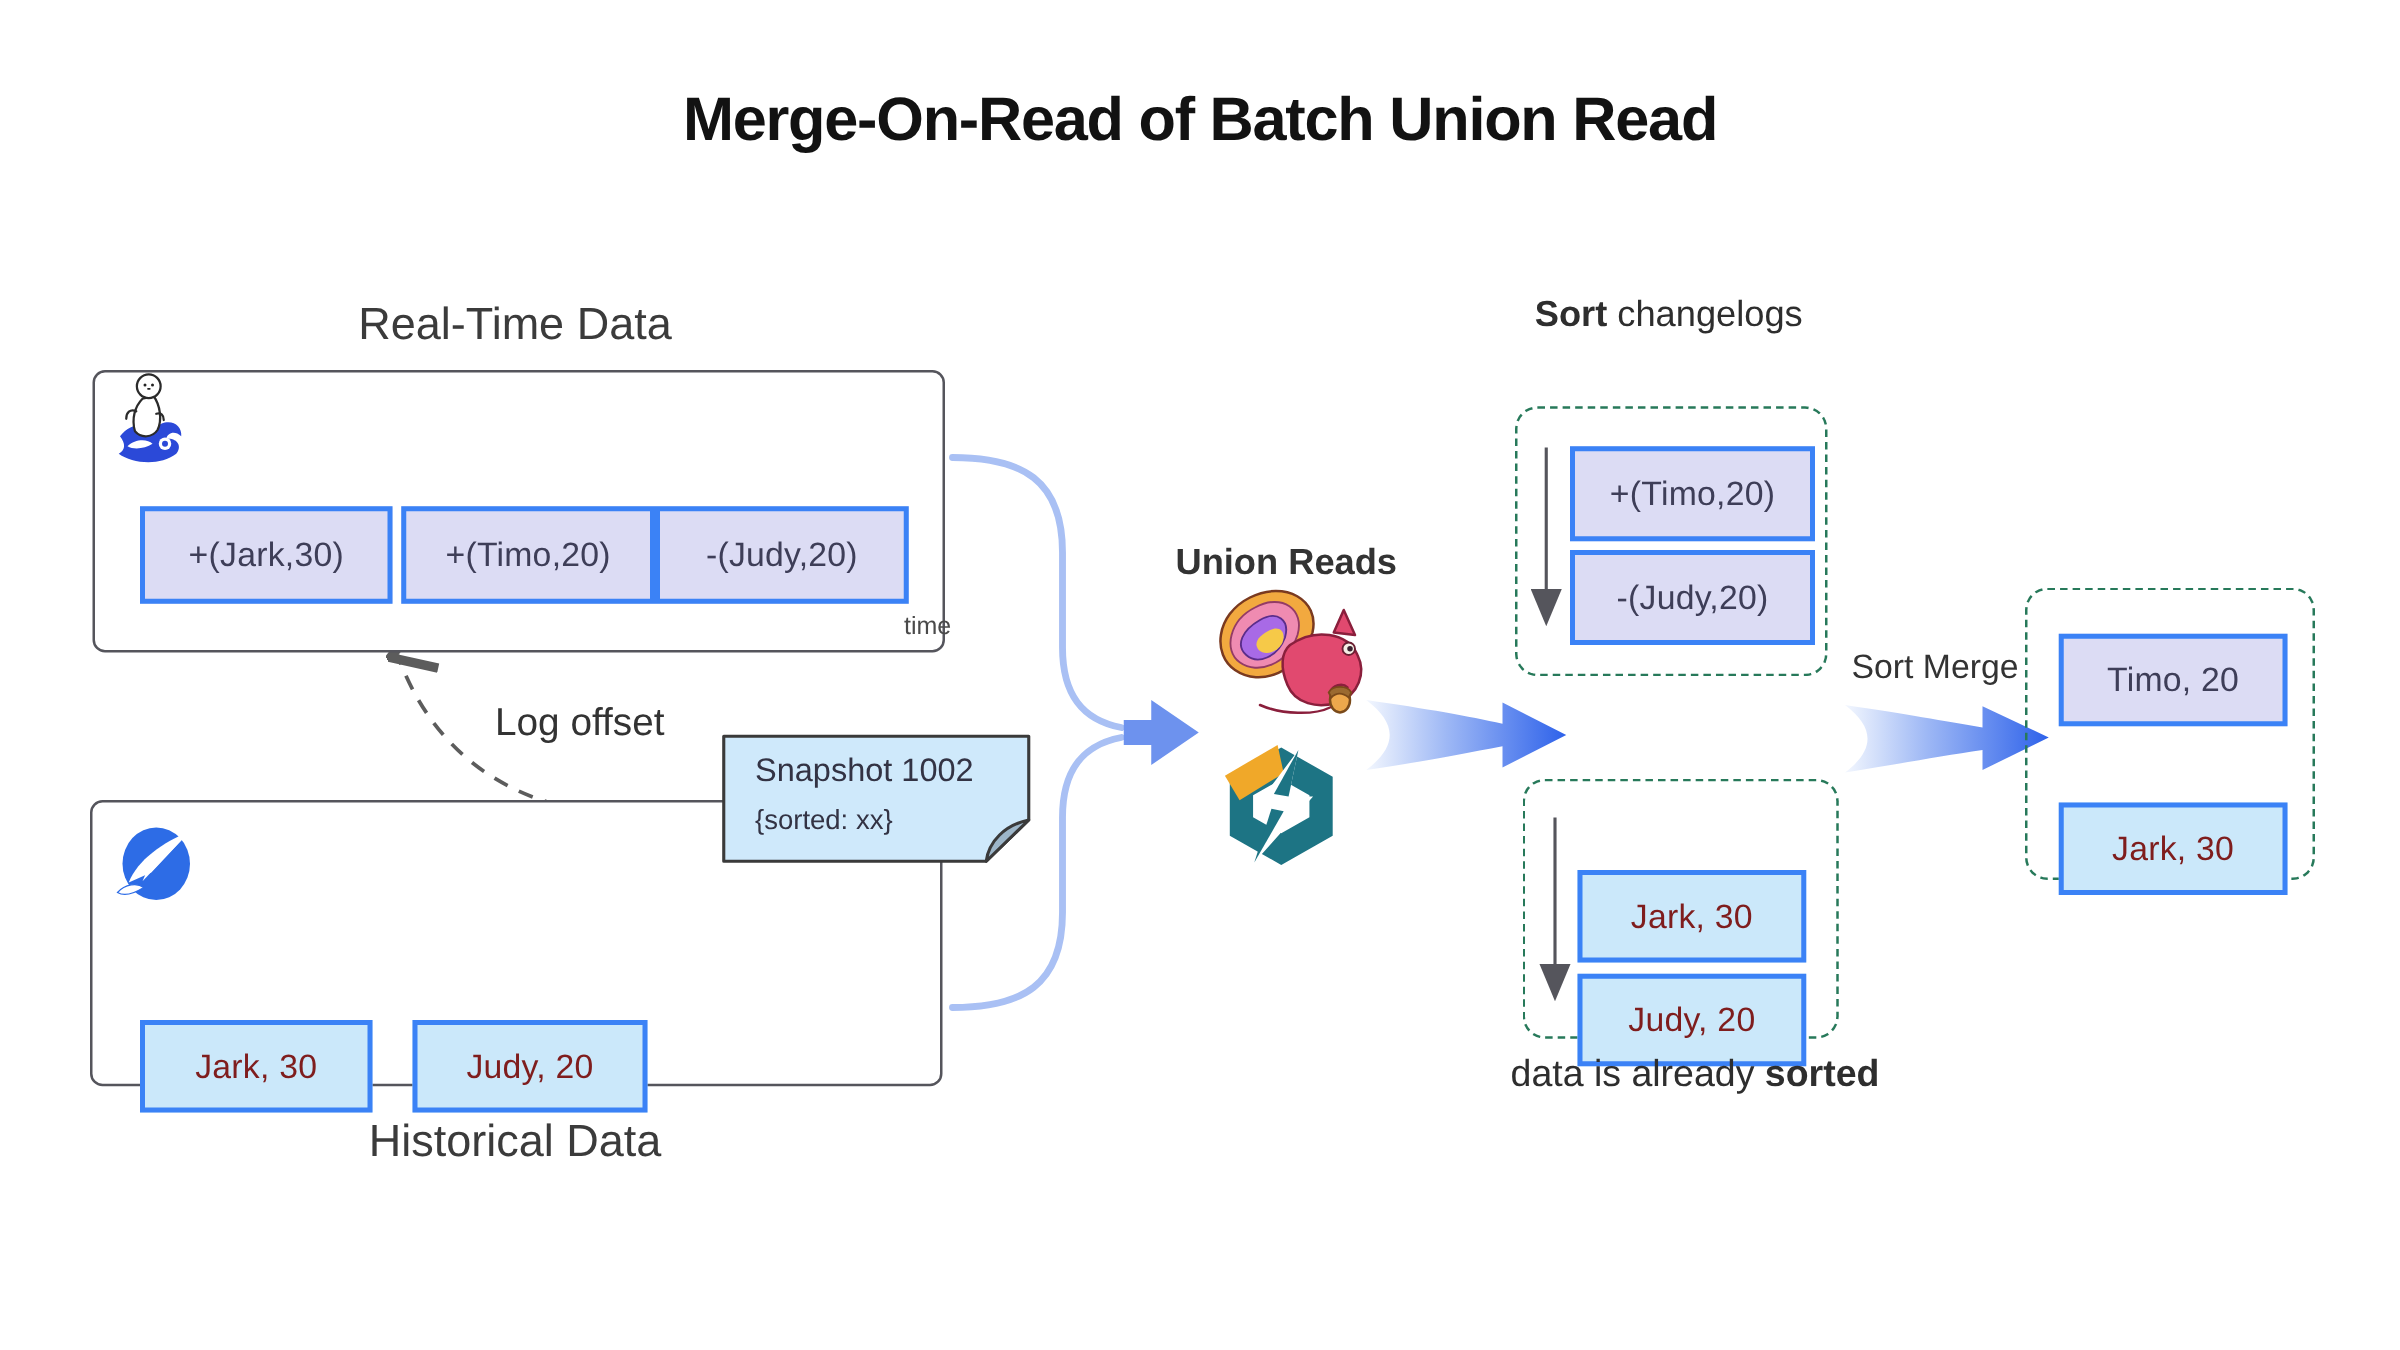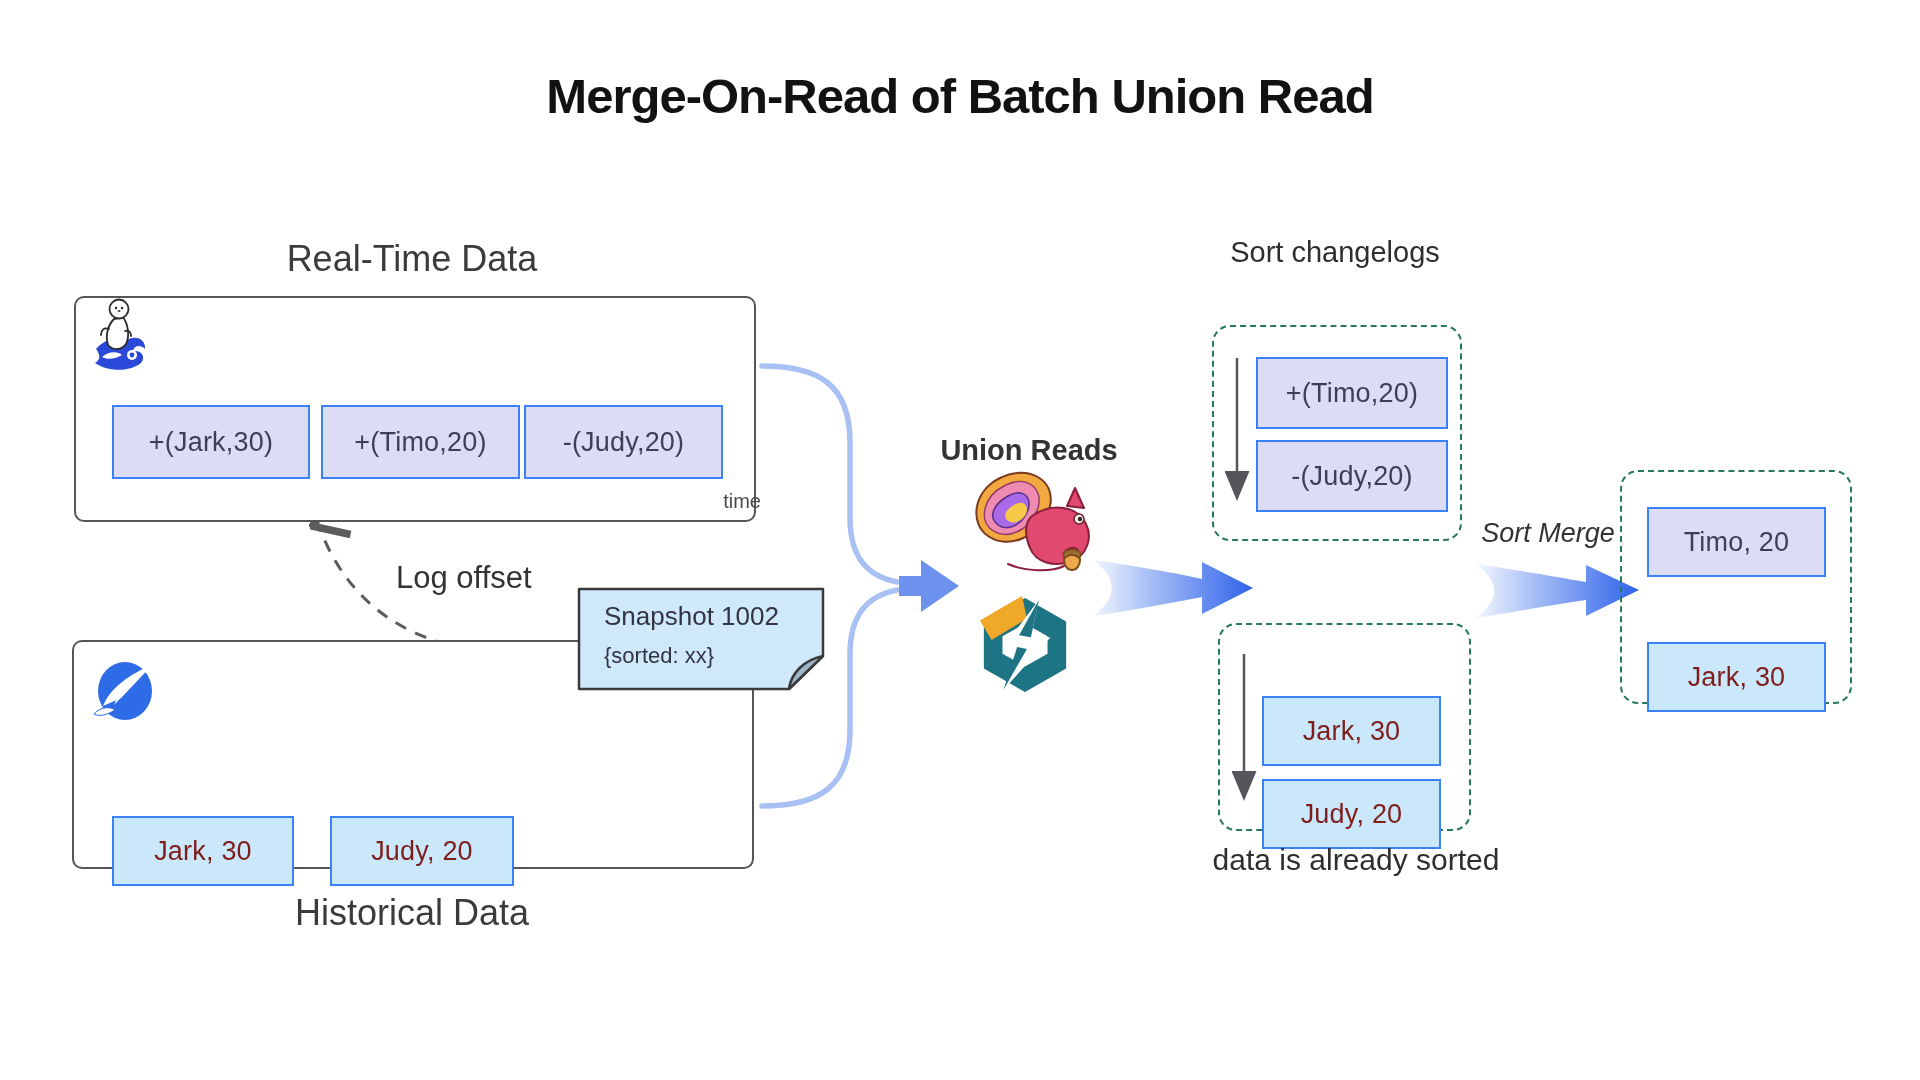--- a/index.html
+++ b/index.html
@@ -11,36 +11,36 @@
   .title{
     left:0;right:0;top:68px;text-align:center;
     font-size:49px;font-weight:800;letter-spacing:-1px;color:#121212;
   }
   .sec-heading{font-size:36px;color:#3b3b3b;text-align:center;}
   .frame-box{
     border:2.5px solid #55555c;border-radius:10px;background:#ffffff;
   }
   .cell{
     display:flex;align-items:center;justify-content:center;
-    border:2px solid #3b82f6;font-size:27px;letter-spacing:0.2px;
+    border:4px solid #3b82f6;font-size:27px;letter-spacing:0.2px;
   }
   .cell.lav{background:#dcdcf4;color:#3e3e58;}
   .cell.blu{background:#cbe8fa;color:#7f1d1d;margin-top:44px;}
   .dashed-box{
     border:2.5px dashed #27795a;border-radius:18px;background:transparent;
   }
   .small-label{font-size:20px;color:#4a4a4a;}
   .log-offset{font-size:31px;color:#333333;}
   .union-label{font-size:29px;color:#333333;text-align:center;}
   .sort-head{font-size:29px;color:#2e2e2e;text-align:center;line-height:36px;}
   .sort-merge{font-size:27px;color:#333333;text-align:center;}
   .caption{font-size:30px;color:#2e2e2e;text-align:center;}
   .note-text1{font-size:26px;color:#333344;}
   .note-text2{font-size:22px;color:#333344;}
-  b{font-weight:normal;}
+  b{font-weight:bold;}
   svg{display:block;}
 </style>
 </head>
 <body>
 
 <div id="stage">
 
   <svg class="abs" width="1920" height="1080" style="left:0;top:0;z-index:1;">
     <defs>
       <marker id="arrSolid" markerWidth="12" markerHeight="10" refX="10" refY="5" orient="auto">
@@ -163,19 +163,19 @@
   <div class="abs cell lav" style="left:1256px;top:357px;width:188px;height:68px;z-index:3;">+(Timo,20)</div>
   <div class="abs cell lav" style="left:1256px;top:440px;width:188px;height:68px;z-index:3;">-(Judy,20)</div>
 
   <div class="abs dashed-box" style="left:1218px;top:623px;width:249px;height:204px;z-index:2;"></div>
   <div class="abs cell blu" style="left:1262px;top:652px;width:175px;height:66px;z-index:3;">Jark, 30</div>
   <div class="abs cell blu" style="left:1262px;top:735px;width:175px;height:66px;z-index:3;">Judy, 20</div>
   <div class="abs caption" style="left:1156px;top:843px;width:400px;z-index:3;">
     <span>data is already </span><b>sorted</b>
   </div>
 
-  <div class="abs sort-merge" style="left:1448px;top:518px;width:200px;z-index:3;font-style:italic;">Sort Merge</div>
+  <div class="abs sort-merge" style="left:1448px;top:518px;width:200px;z-index:3;">Sort Merge</div>
 
   <div class="abs dashed-box" style="left:1620px;top:470px;width:228px;height:230px;z-index:2;"></div>
   <div class="abs cell lav" style="left:1647px;top:507px;width:175px;height:66px;z-index:3;">Timo, 20</div>
   <div class="abs cell blu" style="left:1647px;top:598px;width:175px;height:66px;z-index:3;">Jark, 30</div>
 
 </div>
 
 </body></html>

